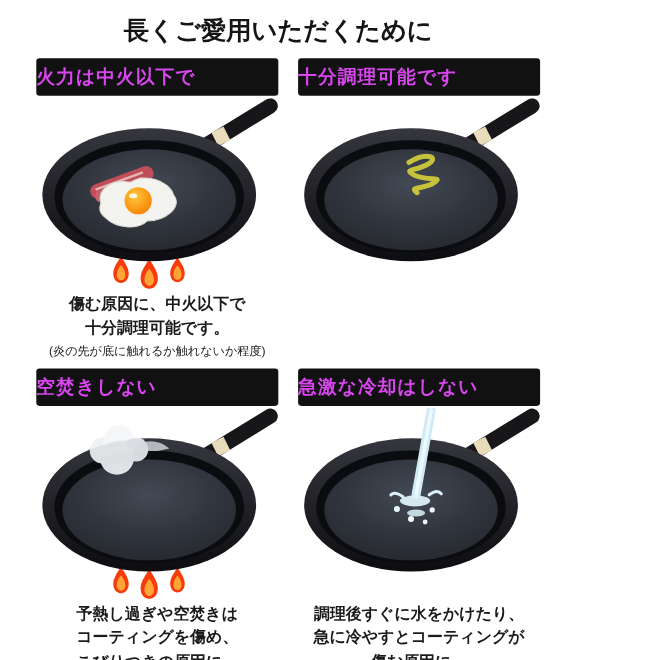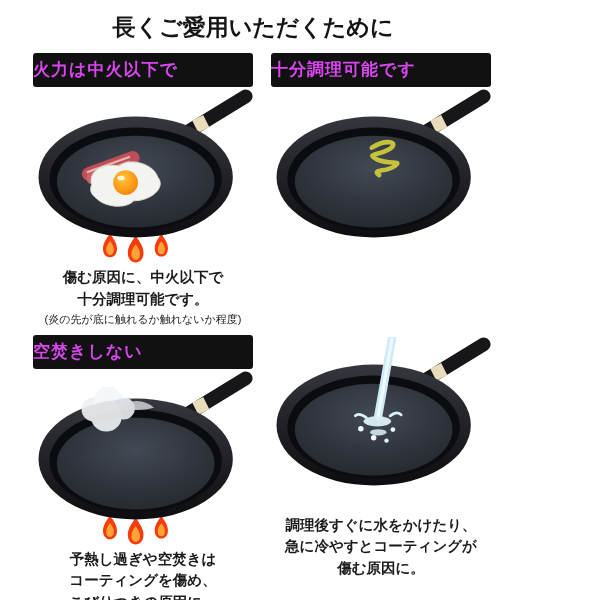--- a/index.html
+++ b/index.html
@@ -155,20 +155,21 @@
             <path d="M98 36 q20 -8 34 4 q-14 4 -26 2" fill="#e4e9ec" opacity="0.8"></path>
           </g>
         </svg>
       </div>
       <p class="caption">予熱し過ぎや空焚きは
 コーティングを傷め、
 こびりつきの原因に。</p>
     </section>
 
     <section class="panel">
+      <div class="panel-header">急激な冷却はしない</div>
       <div class="pan-wrap">
         <svg width="220" height="176" viewBox="0 0 240 192" role="img" aria-label="frying-pan-with-water-being-poured">
           <defs>
             <linearGradient id="rim4" x1="0" y1="0" x2="0" y2="1">
               <stop offset="0%" stop-color="#36363e"></stop>
                 <stop offset="100%" stop-color="#0d0d11"></stop>
             </linearGradient>
             <radialGradient id="surf4" cx="50%" cy="35%" r="75%">
               <stop offset="0%" stop-color="#434a55"></stop>
                 <stop offset="55%" stop-color="#30343c"></stop>

